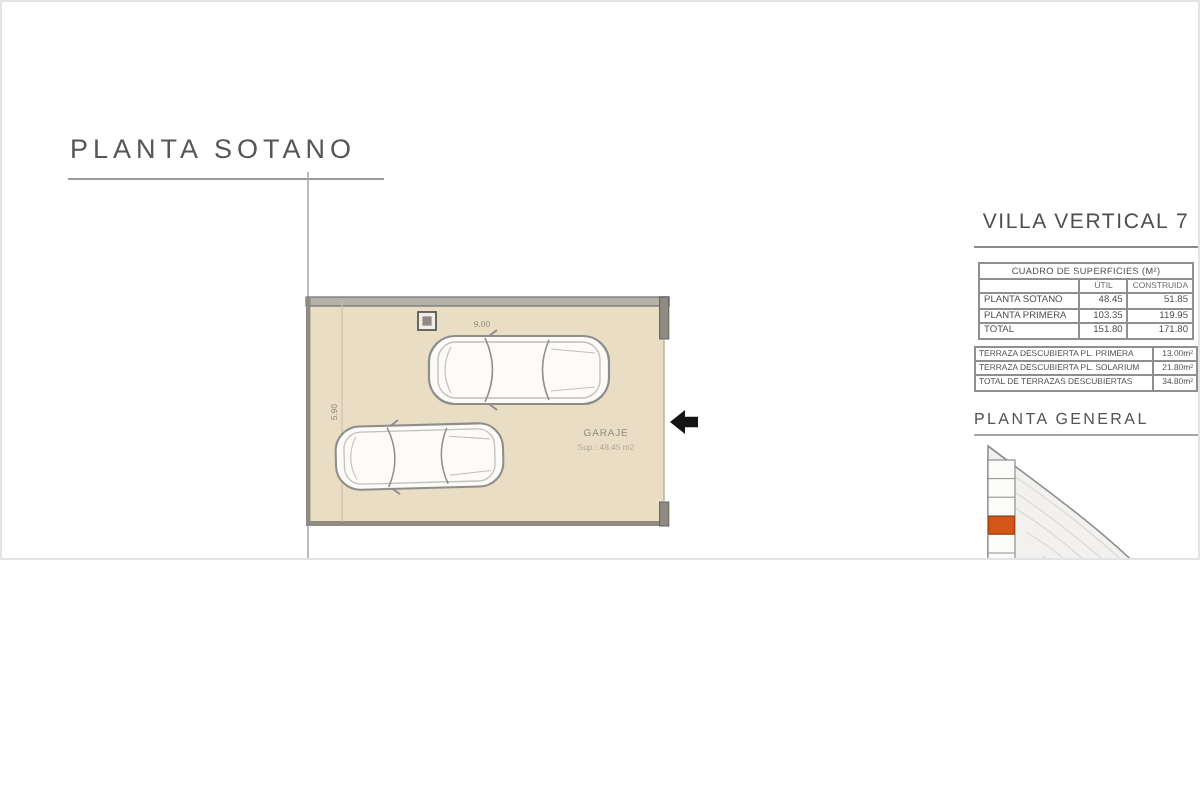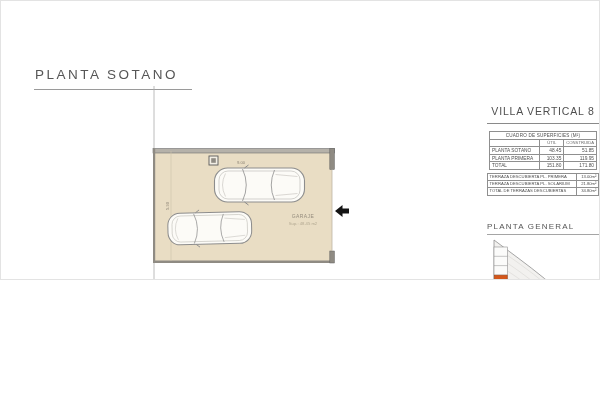--- a/index.html
+++ b/index.html
@@ -19,21 +19,21 @@
   table.surf th, table.surf td { border:0.5px solid #8f8f8f; padding:0.8px 2px; line-height:5px; font-weight:normal; }
   table.surf .cap { text-align:center; font-size:4.6px; letter-spacing:0.2px; }
   table.surf .colh { text-align:center; font-size:4.2px; color:#6a6a6a; }
   table.surf td.num { text-align:right; width:24px; }
   table.surf td.lbl { text-align:left; }
 
   table.terr { border-collapse:collapse; width:112px; margin:3px auto 0 auto; font-size:4.2px; color:#4e4e4e; }
   table.terr td { border:0.5px solid #8f8f8f; padding:0.8px 1.5px; line-height:4.6px; white-space:nowrap; }
   table.terr td.val { text-align:right; width:22px; }
 
-  .siteplan-label { margin-top:26px; font-size:8px; letter-spacing:1.2px; color:#555;
+  .siteplan-label { margin-top:9px; font-size:8px; letter-spacing:1.2px; color:#555;
                     border-bottom:1px solid #a5a5a5; padding-bottom:3px; }
   .site-svg { display:block; margin-top:4px; width:112px; height:104px; }
 
   .note { position:absolute; left:44px; top:383px; width:190px; border:1px solid #c9c9c9;
           font-size:5px; color:#9a9a9a; padding:1.5px 3px; white-space:nowrap; overflow:hidden; }
   .corner-mark { position:absolute; left:0; top:391px; width:3px; height:9px; background:#6b6b6b; }
 
   text { font-family:"Liberation Sans", sans-serif; }
 </style>
 </head>
@@ -80,21 +80,21 @@
     <use href="#carShape" transform="translate(26,130) rotate(-1.5 45 18) scale(0.93)"></use>
 
     <text x="162" y="137" font-size="5" fill="#958c7d" text-anchor="middle" letter-spacing="0.4">GARAJE</text>
     <text x="162" y="144" font-size="4.2" fill="#b3a992" text-anchor="middle">Sup.: 48.45 m2</text>
 
     <path d="M194,130 L201.5,124 L201.5,127.4 L208,127.4 L208,132.6 L201.5,132.6 L201.5,136 Z" fill="#141414"></path>
   </svg>
 
   <div class="panel">
 
-    <div class="panel-title">VILLA VERTICAL 8</div>
+    <div class="panel-title">VILLA VERTICAL 7</div>
 
     <table class="surf">
       <tbody>
           <tr>
         <th class="cap" colspan="3">CUADRO DE SUPERFICIES (M²)</th>
       </tr>
       <tr>
         <th class="colh"></th>
         <th class="colh">ÚTIL</th>
         <th class="colh">CONSTRUIDA</th>

